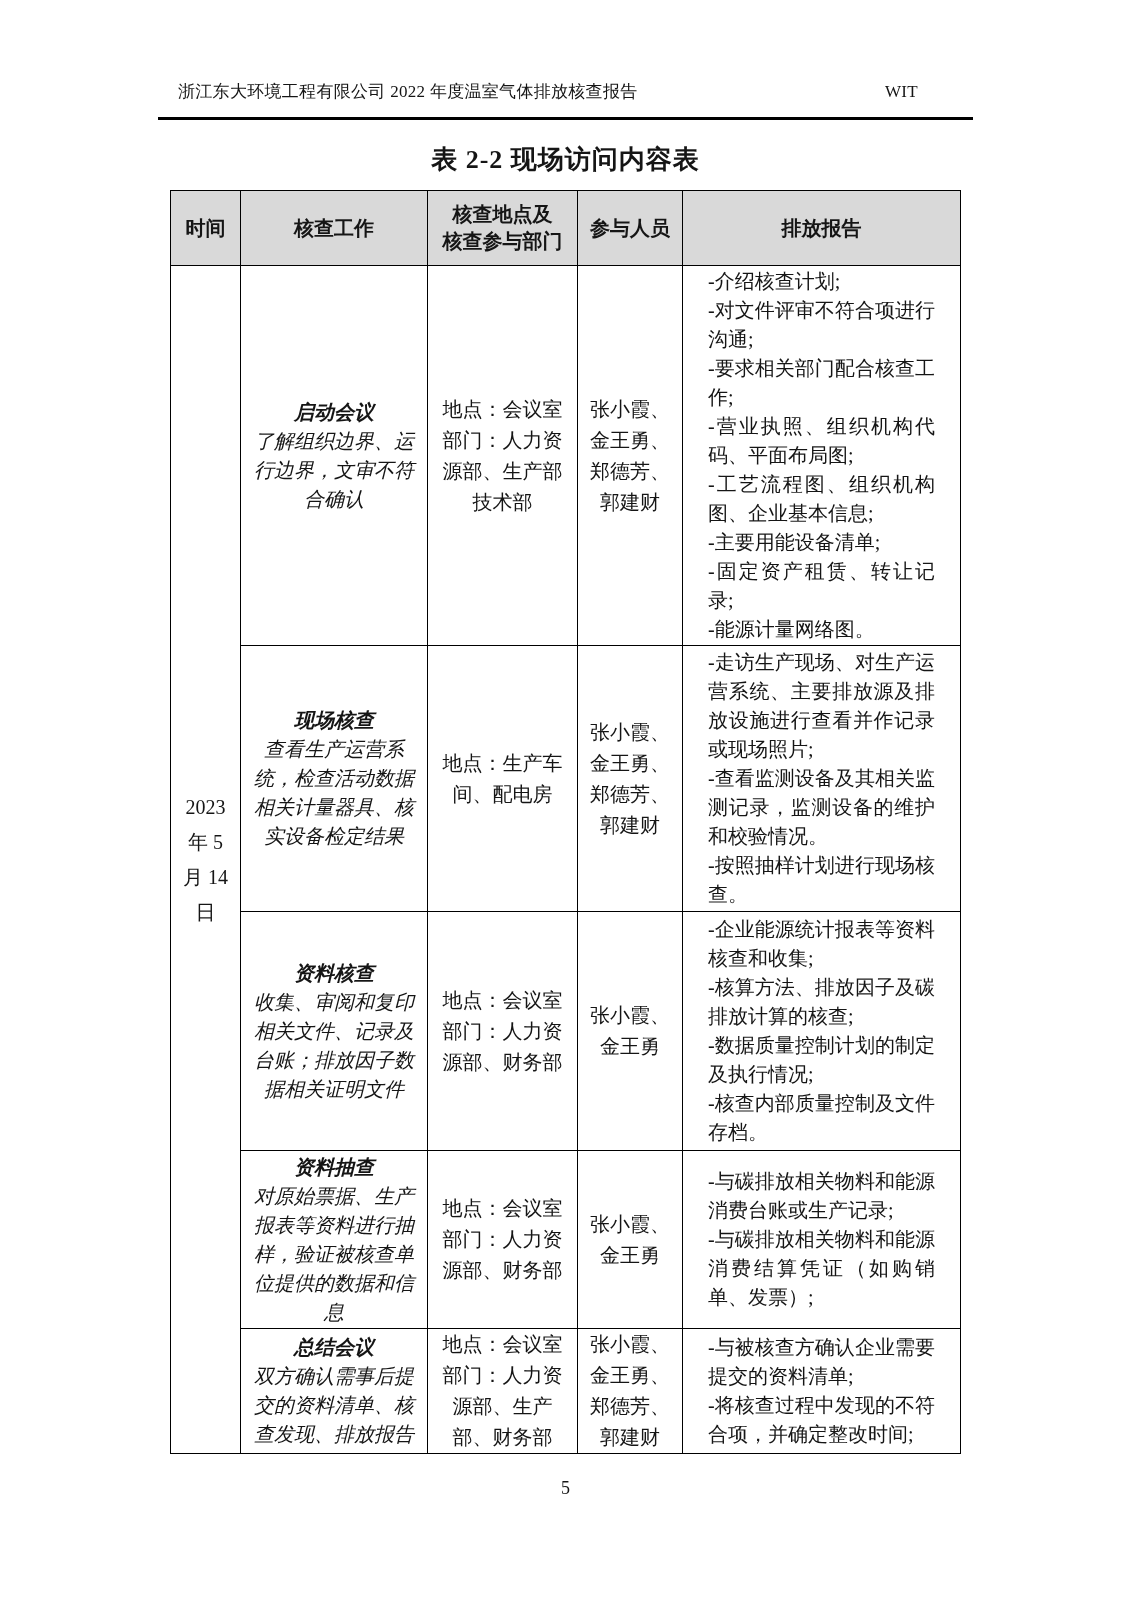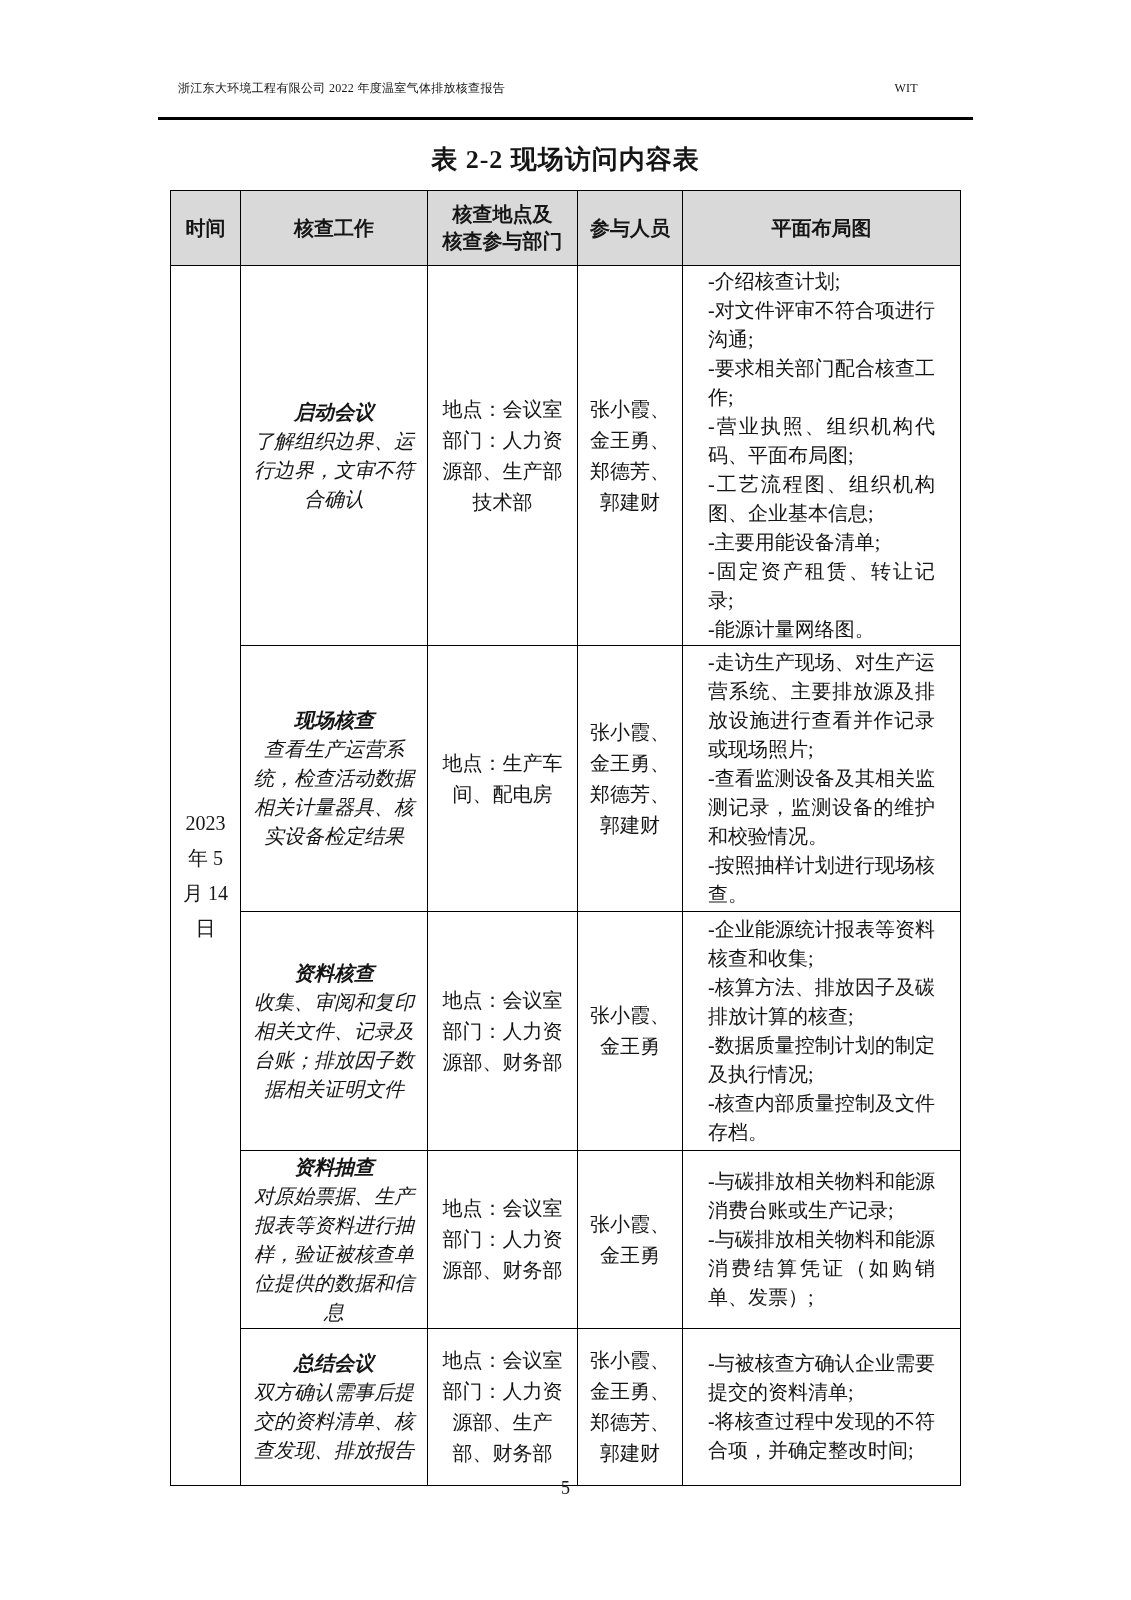--- a/index.html
+++ b/index.html
@@ -4,21 +4,21 @@
 <style>
   * { box-sizing: border-box; margin: 0; padding: 0; }
   html, body { width: 1131px; background: #ffffff; }
   body { font-family: "Liberation Serif", "DejaVu Serif", serif; color: #151515; }
   .page {
     position: relative; width: 1131px; height: 1600px; background: #ffffff; overflow: hidden;
   }
   .running-header {
     position: absolute; left: 158px; top: 80px; width: 815px;
     display: flex; justify-content: space-between; align-items: baseline;
-    font-size: 12px; letter-spacing: 0.3px;
+    font-size: 17px; letter-spacing: 0.3px;
   }
   .rh-left { margin-left: 20px; }
   .rh-right { margin-right: 55px; }
   .header-rule {
     position: absolute; left: 158px; top: 117px; width: 815px; height: 3px; background: #000;
   }
   .table-title {
     position: absolute; left: 0; top: 142px; width: 1131px;
     text-align: center; font-size: 26px; font-weight: bold; letter-spacing: 1px;
   }
@@ -45,21 +45,21 @@
   tr.r4 > .data-cell { height: 120px; }
   .time-cell {
     text-align: center; white-space: pre-line; line-height: 35px; padding: 0 4px;
   }
   .work-cell { text-align: center; line-height: 29px; padding: 0 8px; font-style: italic; }
   .work-title { font-weight: bold; }
   .loc-cell {
     text-align: center; white-space: pre-line; line-height: 31px; padding: 0 8px;
   }
   .people-cell {
-    text-align: center; white-space: pre-line; line-height: 31px; padding: 16px 6px;
+    text-align: center; white-space: pre-line; line-height: 31px; padding: 0 6px;
   }
   .content-cell {
     text-align: justify; white-space: pre-line; line-height: 29px; padding: 1px 25px;
   }
   .page-number {
     position: absolute; left: 0; top: 1478px; width: 1131px;
     text-align: center; font-size: 18px;
   }
 </style>
 </head>
@@ -83,21 +83,21 @@
         <col class="c-people">
         <col class="c-content">
     </colgroup>
     <thead>
       <tr>
         <th>时间</th>
         <th>核查工作</th>
         <th>核查地点及
 核查参与部门</th>
         <th>参与人员</th>
-        <th>平面布局图</th>
+        <th>排放报告</th>
       </tr>
     </thead>
     <tbody>
       <tr class="r0">
         <td class="time-cell" rowspan="5">2023
 年 5
 月 14
 日</td>
         <td class="work-cell data-cell">
           <div class="work-title">启动会议</div>

